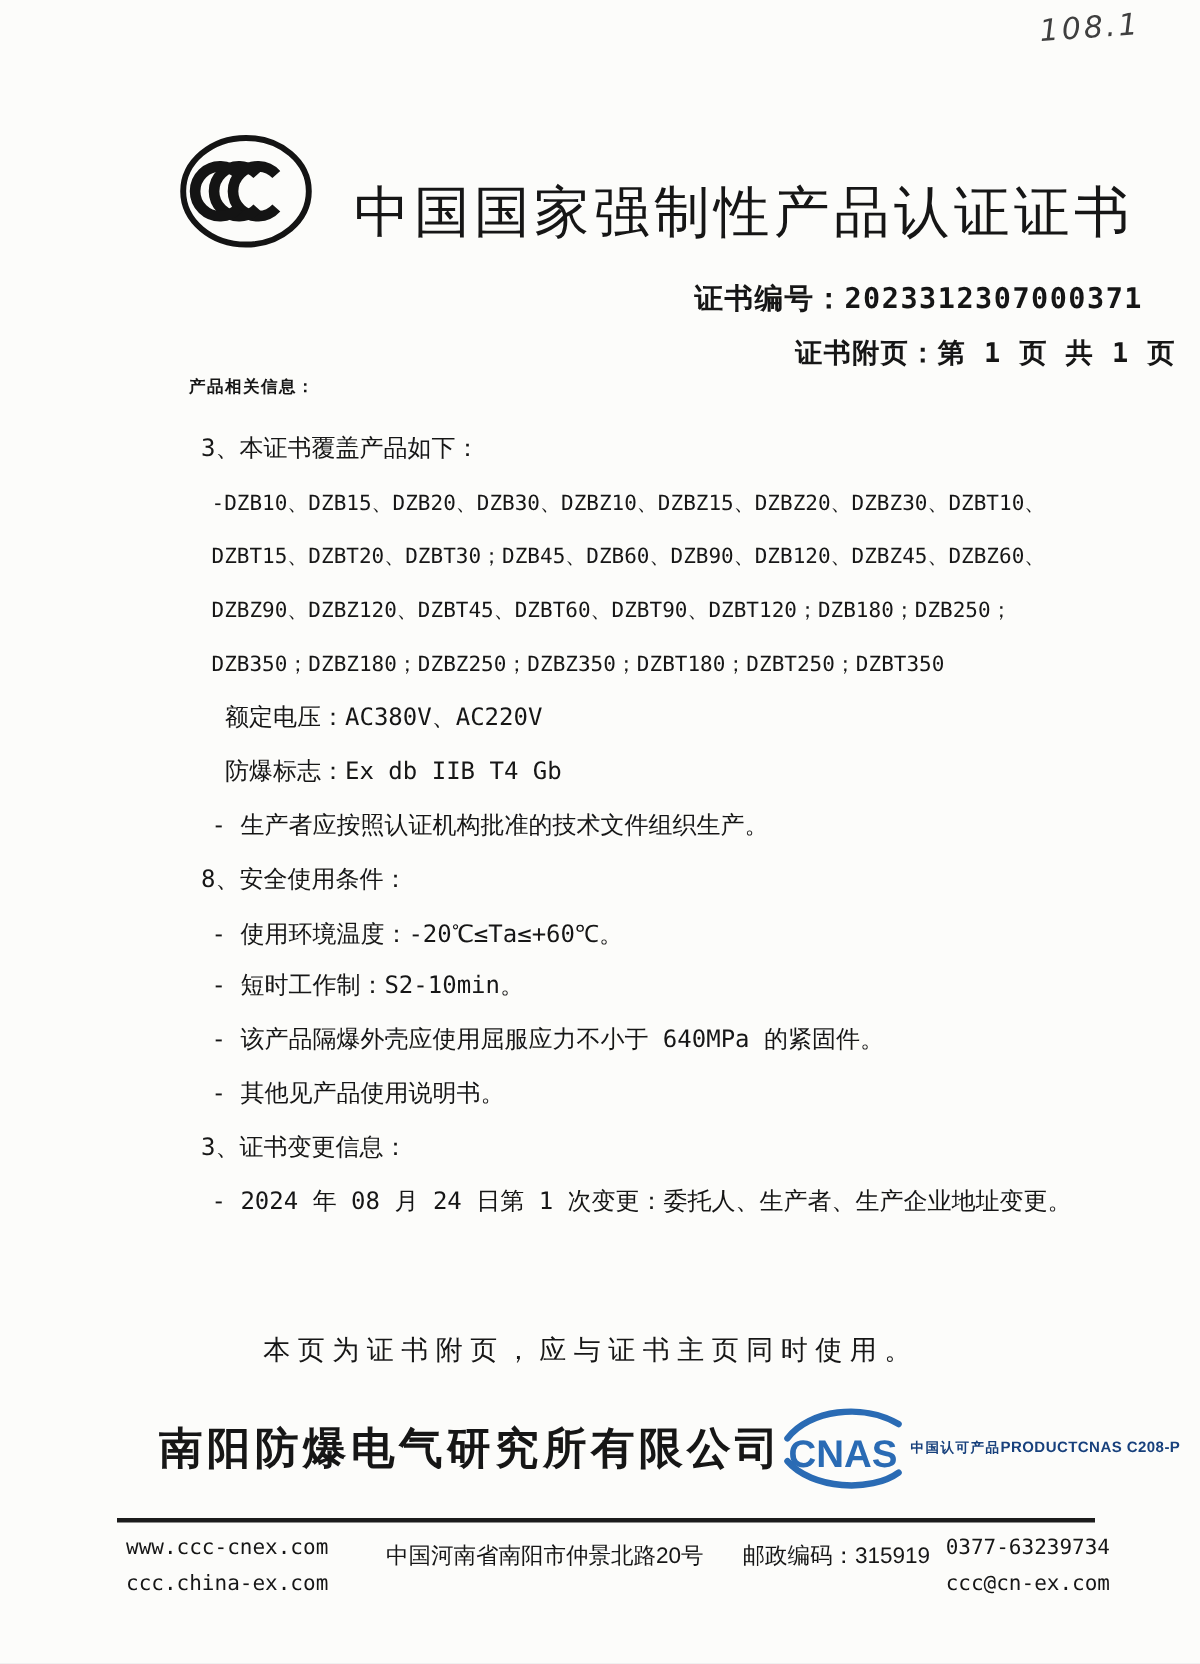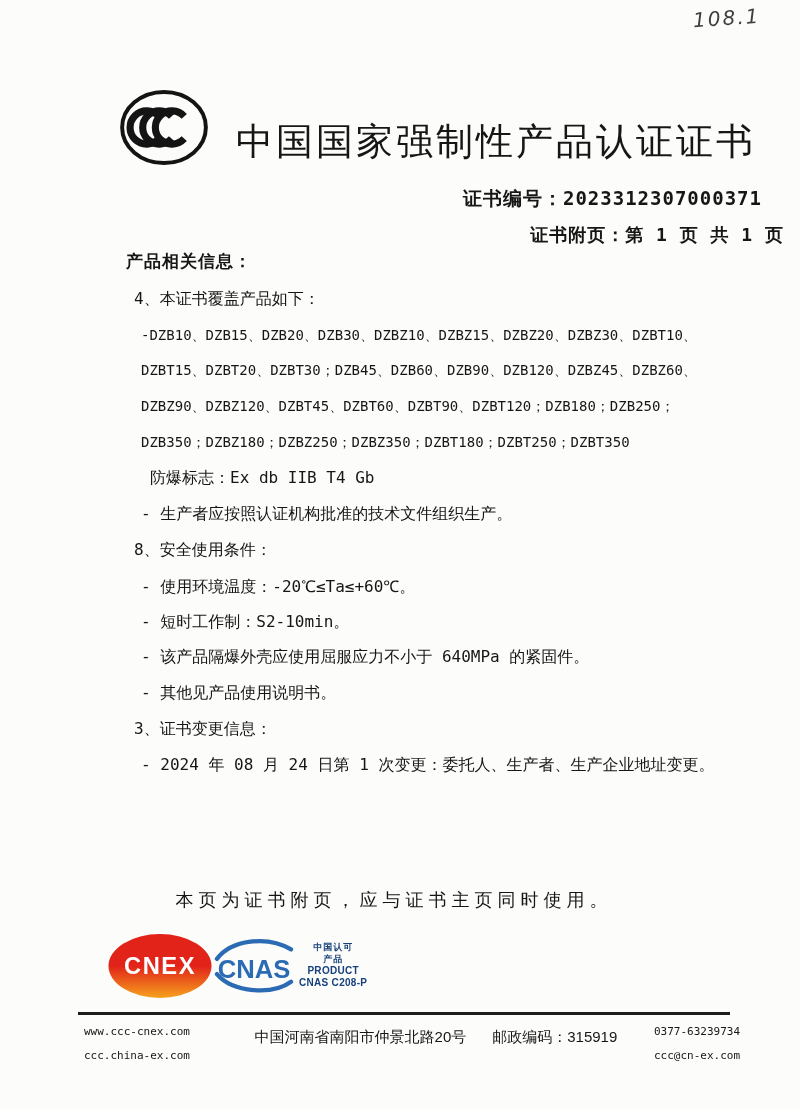--- a/index.html
+++ b/index.html
@@ -32,21 +32,21 @@
   }
   .cert-line-1{transform:translateX(-38px);}
   .cert-line-2{margin-top:11px;transform:translateX(-16px);font-size:18px;}
   
   .content{
     position:absolute;top:250px;left:126px;right:80px;
     font-family:"DejaVu Sans Mono","Liberation Serif",serif;
   }
   .content-heading{
     font-family:Liberation Sans, sans-serif;
-    font-weight:700;font-size:17px;height:32px;letter-spacing:1px;
+    font-weight:700;font-size:11px;height:32px;letter-spacing:1px;
   }
   .line{height:35.8px;display:flex;align-items:center;font-size:16px;white-space:nowrap;}
   .indent-section{padding-left:8px;}
   .indent-item{padding-left:15px;}
   .indent-spec{padding-left:24px;}
   .codes{font-size:14px;}
   
   .usage-note{
     position:absolute;top:888px;left:0;width:100%;text-align:center;
     font-size:18px;letter-spacing:5px;transform:translateX(-6px);white-space:nowrap;
@@ -55,35 +55,35 @@
   .org-row{
     position:absolute;top:932px;left:106px;right:44px;
     display:flex;align-items:center;
   }
   .org-name{
     flex:1;text-align:center;
     font-family:"Liberation Sans","DejaVu Sans",sans-serif;
     font-size:29px;font-weight:600;letter-spacing:3px;white-space:nowrap;
   }
   .cnas-block{display:flex;align-items:center;gap:5px;flex:0 0 auto;}
-  .cnas-text{display:flex;flex-direction:column;line-height:1.25;text-align:center;}
+  .cnas-text{display:flex;line-height:1.25;text-align:center;}
   .cnas-cjk{font-size:9px;font-weight:700;color:#17407c;letter-spacing:1px;}
   .cnas-latin{
     font-family:"Liberation Sans","DejaVu Sans",sans-serif;
     font-size:10px;font-weight:700;color:#17407c;letter-spacing:0.3px;
   }
   
   .footer-rule{position:absolute;top:1012px;left:78px;right:70px;height:3px;background:#1c1c1c;}
   .contact-row{
     position:absolute;top:1020px;left:84px;right:60px;
     display:flex;justify-content:space-between;align-items:flex-start;
   }
   .contact-webs,.contact-phone-mail{
     font-family:"DejaVu Sans Mono","Liberation Mono",monospace;
-    font-size:11px;line-height:24px;white-space:nowrap;
+    font-size:14px;line-height:24px;white-space:nowrap;
   }
   .contact-center{
     padding-top:8px;display:flex;gap:26px;white-space:nowrap;
     font-family:"Liberation Sans","DejaVu Sans",sans-serif;font-size:15px;margin-left:28px;
   }
 </style>
 </head>
 <body>
 
 <div class="page">
@@ -100,25 +100,26 @@
     <div class="doc-title">中国国家强制性产品认证证书</div>
   </div>
 
   <div class="cert-block">
     <div class="cert-line cert-line-1">证书编号：2023312307000371</div>
     <div class="cert-line cert-line-2">证书附页：第 1 页  共 1 页</div>
   </div>
 
   <div class="content">
     <div class="content-heading">产品相关信息：</div>
-    <div class="line indent-section">4、本证书覆盖产品如下：</div>
+    <div class="line indent-section">3、本证书覆盖产品如下：</div>
     <div class="line indent-item codes">-DZB10、DZB15、DZB20、DZB30、DZBZ10、DZBZ15、DZBZ20、DZBZ30、DZBT10、</div>
     <div class="line indent-item codes">DZBT15、DZBT20、DZBT30；DZB45、DZB60、DZB90、DZB120、DZBZ45、DZBZ60、</div>
     <div class="line indent-item codes">DZBZ90、DZBZ120、DZBT45、DZBT60、DZBT90、DZBT120；DZB180；DZB250；</div>
     <div class="line indent-item codes">DZB350；DZBZ180；DZBZ250；DZBZ350；DZBT180；DZBT250；DZBT350</div>
+    <div class="line indent-spec">额定电压：AC380V、AC220V</div>
     <div class="line indent-spec">防爆标志：Ex db IIB T4 Gb</div>
     <div class="line indent-item">- 生产者应按照认证机构批准的技术文件组织生产。</div>
     <div class="line indent-section">8、安全使用条件：</div>
     <div class="line indent-item">- 使用环境温度：-20℃≤Ta≤+60℃。</div>
     <div class="line indent-item">- 短时工作制：S2-10min。</div>
     <div class="line indent-item">- 该产品隔爆外壳应使用屈服应力不小于 640MPa 的紧固件。</div>
     <div class="line indent-item">- 其他见产品使用说明书。</div>
     <div class="line indent-section">3、证书变更信息：</div>
     <div class="line indent-item">- 2024 年 08 月 24 日第 1 次变更：委托人、生产者、生产企业地址变更。</div>
   </div>
@@ -129,20 +130,21 @@
     <svg width="108" height="68" viewBox="0 0 104 66">
       <defs>
         <linearGradient id="cnexg" x1="0" y1="0" x2="0" y2="1">
           <stop offset="0.5" stop-color="#e2231a"></stop>
           <stop offset="1" stop-color="#f6a21d"></stop>
         </linearGradient>
       </defs>
       <ellipse cx="52" cy="33" rx="50" ry="31" fill="url(#cnexg)"></ellipse>
       <text x="52" y="41" text-anchor="middle" font-family="Liberation Sans, DejaVu Sans, sans-serif" font-size="23" font-weight="bold" letter-spacing="1.5" fill="#ffffff">CNEX</text>
     </svg>
+    <div class="org-name">南阳防爆电气研究所有限公司</div>
     <div class="cnas-block">
       <svg width="80" height="57" viewBox="0 0 84 60">
         <path d="M 3 22 C 18 2, 56 -3, 81 12" fill="none" stroke="#2a6bb4" stroke-width="4.5" stroke-linecap="round"></path>
         <path d="M 3 38 C 20 58, 62 60, 81 46" fill="none" stroke="#2a6bb4" stroke-width="4.5" stroke-linecap="round"></path>
         <text x="42" y="42" text-anchor="middle" font-family="Liberation Sans, DejaVu Sans, sans-serif" font-size="27" font-weight="bold" fill="#2a6bb4">CNAS</text>
       </svg>
       <div class="cnas-text">
         <span class="cnas-cjk">中国认可</span>
         <span class="cnas-cjk">产品</span>
         <span class="cnas-latin">PRODUCT</span>

